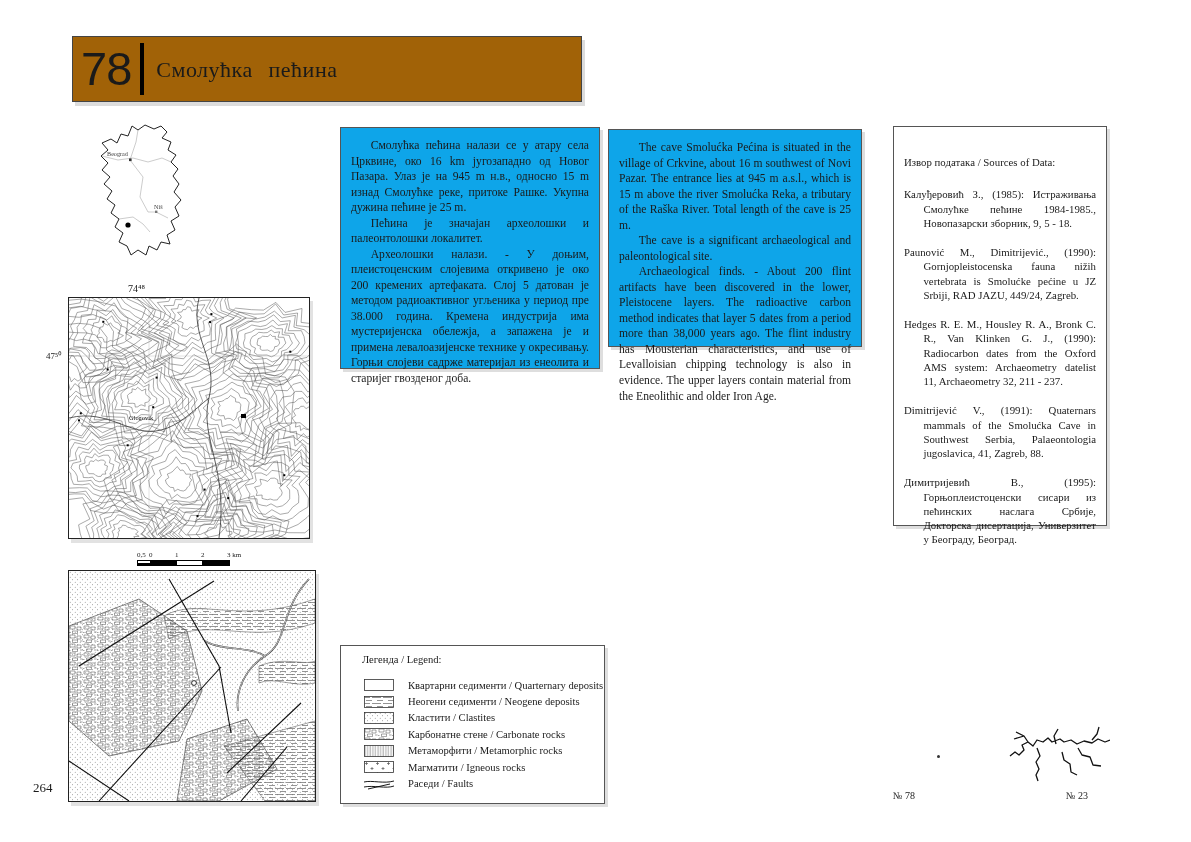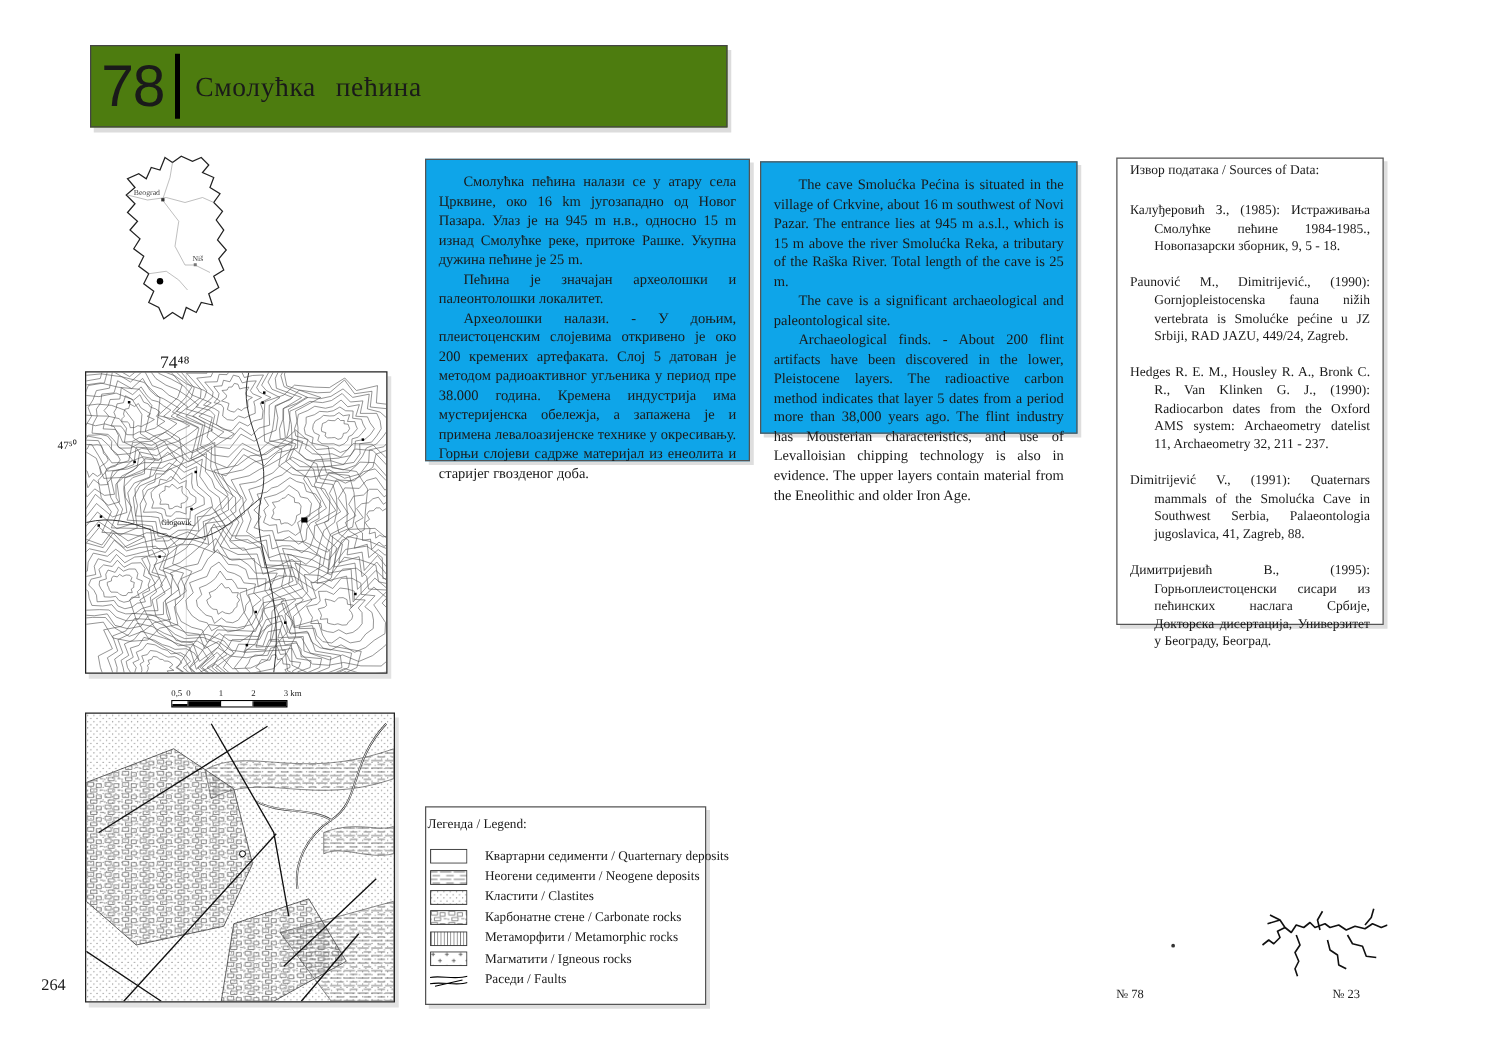--- a/index.html
+++ b/index.html
@@ -1,61 +1,61 @@
 <!DOCTYPE html>
 <html><head>
 <meta charset="utf-8">
 <style>
   html,body{margin:0;padding:0;background:#fff;}
   .page{position:relative;width:1191px;height:842px;background:#ffffff;overflow:hidden;
         font-family:"Liberation Serif", serif;color:#1a1a1a;}
 
   
   .header-box{position:absolute;left:72px;top:36px;width:508px;height:64px;
-    border:1px solid #444;background:#4d7c0f;box-shadow:3px 4px 0 #dcdcdc;
+    border:1px solid #444;background:#a16207;box-shadow:3px 4px 0 #dcdcdc;
     display:flex;align-items:center;}
   .entry-number{font-family:"Liberation Sans", sans-serif;font-size:47px;line-height:64px;
     padding:0 9px 0 8px;letter-spacing:-1px;}
   .header-divider{width:4px;height:52px;background:#000;margin-right:12px;}
   .header-titles{display:flex;flex-direction:column;justify-content:flex-end;}
   .title-line{font-size:22px;line-height:27px;word-spacing:0.45em;letter-spacing:0.5px;}
 
   
   .text-box{position:absolute;border:1px solid #555;background:#0ea5e9;box-shadow:3px 3px 0 #dedede;
     font-size:11.6px;line-height:1.34;text-align:justify;padding:10px 10px 8px 10px;}
   .text-box p{margin:0;text-indent:1.7em;}
   .sr-box{left:340px;top:127px;width:238px;height:222px;}
   .en-box{left:608px;top:129px;width:232px;height:198px;}
 
   
   .sources-box{position:absolute;left:893px;top:126px;width:192px;height:362px;
     border:1px solid #555;background:#fff;box-shadow:3px 3px 0 #dedede;
-    font-size:10.8px;line-height:1.32;padding:2px 10px 8px 10px;text-align:justify;}
+    font-size:10.8px;line-height:1.32;padding:28px 10px 8px 10px;text-align:justify;}
   .sources-title{margin:0 0 18px 0;}
   .ref{margin:15px 0 9px 0;padding-left:1.8em;text-indent:-1.8em;}
 
   
   .serbia-map{position:absolute;left:62px;top:122px;width:176px;height:142px;}
   .topo-wrap{position:absolute;left:68px;top:297px;width:240px;height:240px;
     border:1px solid #222;box-shadow:3px 4px 0 #e2e2e2;background:#fff;}
-  .grid-top{position:absolute;left:128px;top:283px;font-size:14px;}
+  .grid-top{position:absolute;left:128px;top:283px;font-size:10px;}
   .grid-left{position:absolute;left:46px;top:349px;font-size:9px;}
   .geo-wrap{position:absolute;left:68px;top:570px;width:246px;height:230px;
     border:1px solid #222;box-shadow:3px 4px 0 #e2e2e2;background:#fff;}
 
   
   .scalebar{position:absolute;left:137px;top:551px;width:110px;height:16px;font-size:7px;}
   .scale-labels span{position:absolute;top:0;}
   .scale-boxes{position:absolute;top:9px;left:0;height:4px;display:flex;border:0.5px solid #000;}
   .scale-boxes .seg{height:100%;box-sizing:border-box;border-right:0.5px solid #000;}
 
   
   .legend-box{position:absolute;left:340px;top:645px;width:221px;height:141px;
     border:1px solid #555;background:#fff;box-shadow:3px 3px 0 #dedede;
-    font-size:10.6px;padding:8px 1px;}
+    font-size:10.6px;padding:8px 21px;}
   .legend-title{margin:0 0 12px 0;}
   .legend-row{display:flex;align-items:center;height:16.4px;}
   .legend-swatch{width:30px;height:12px;margin-right:14px;margin-left:2px;flex:0 0 auto;}
   .legend-label{white-space:nowrap;}
 
   
   .page-number{position:absolute;left:33px;top:780px;font-size:13px;}
   .no-label{position:absolute;font-size:10px;}
   .no-78{left:893px;top:790px;}
   .no-23{left:1066px;top:790px;}

